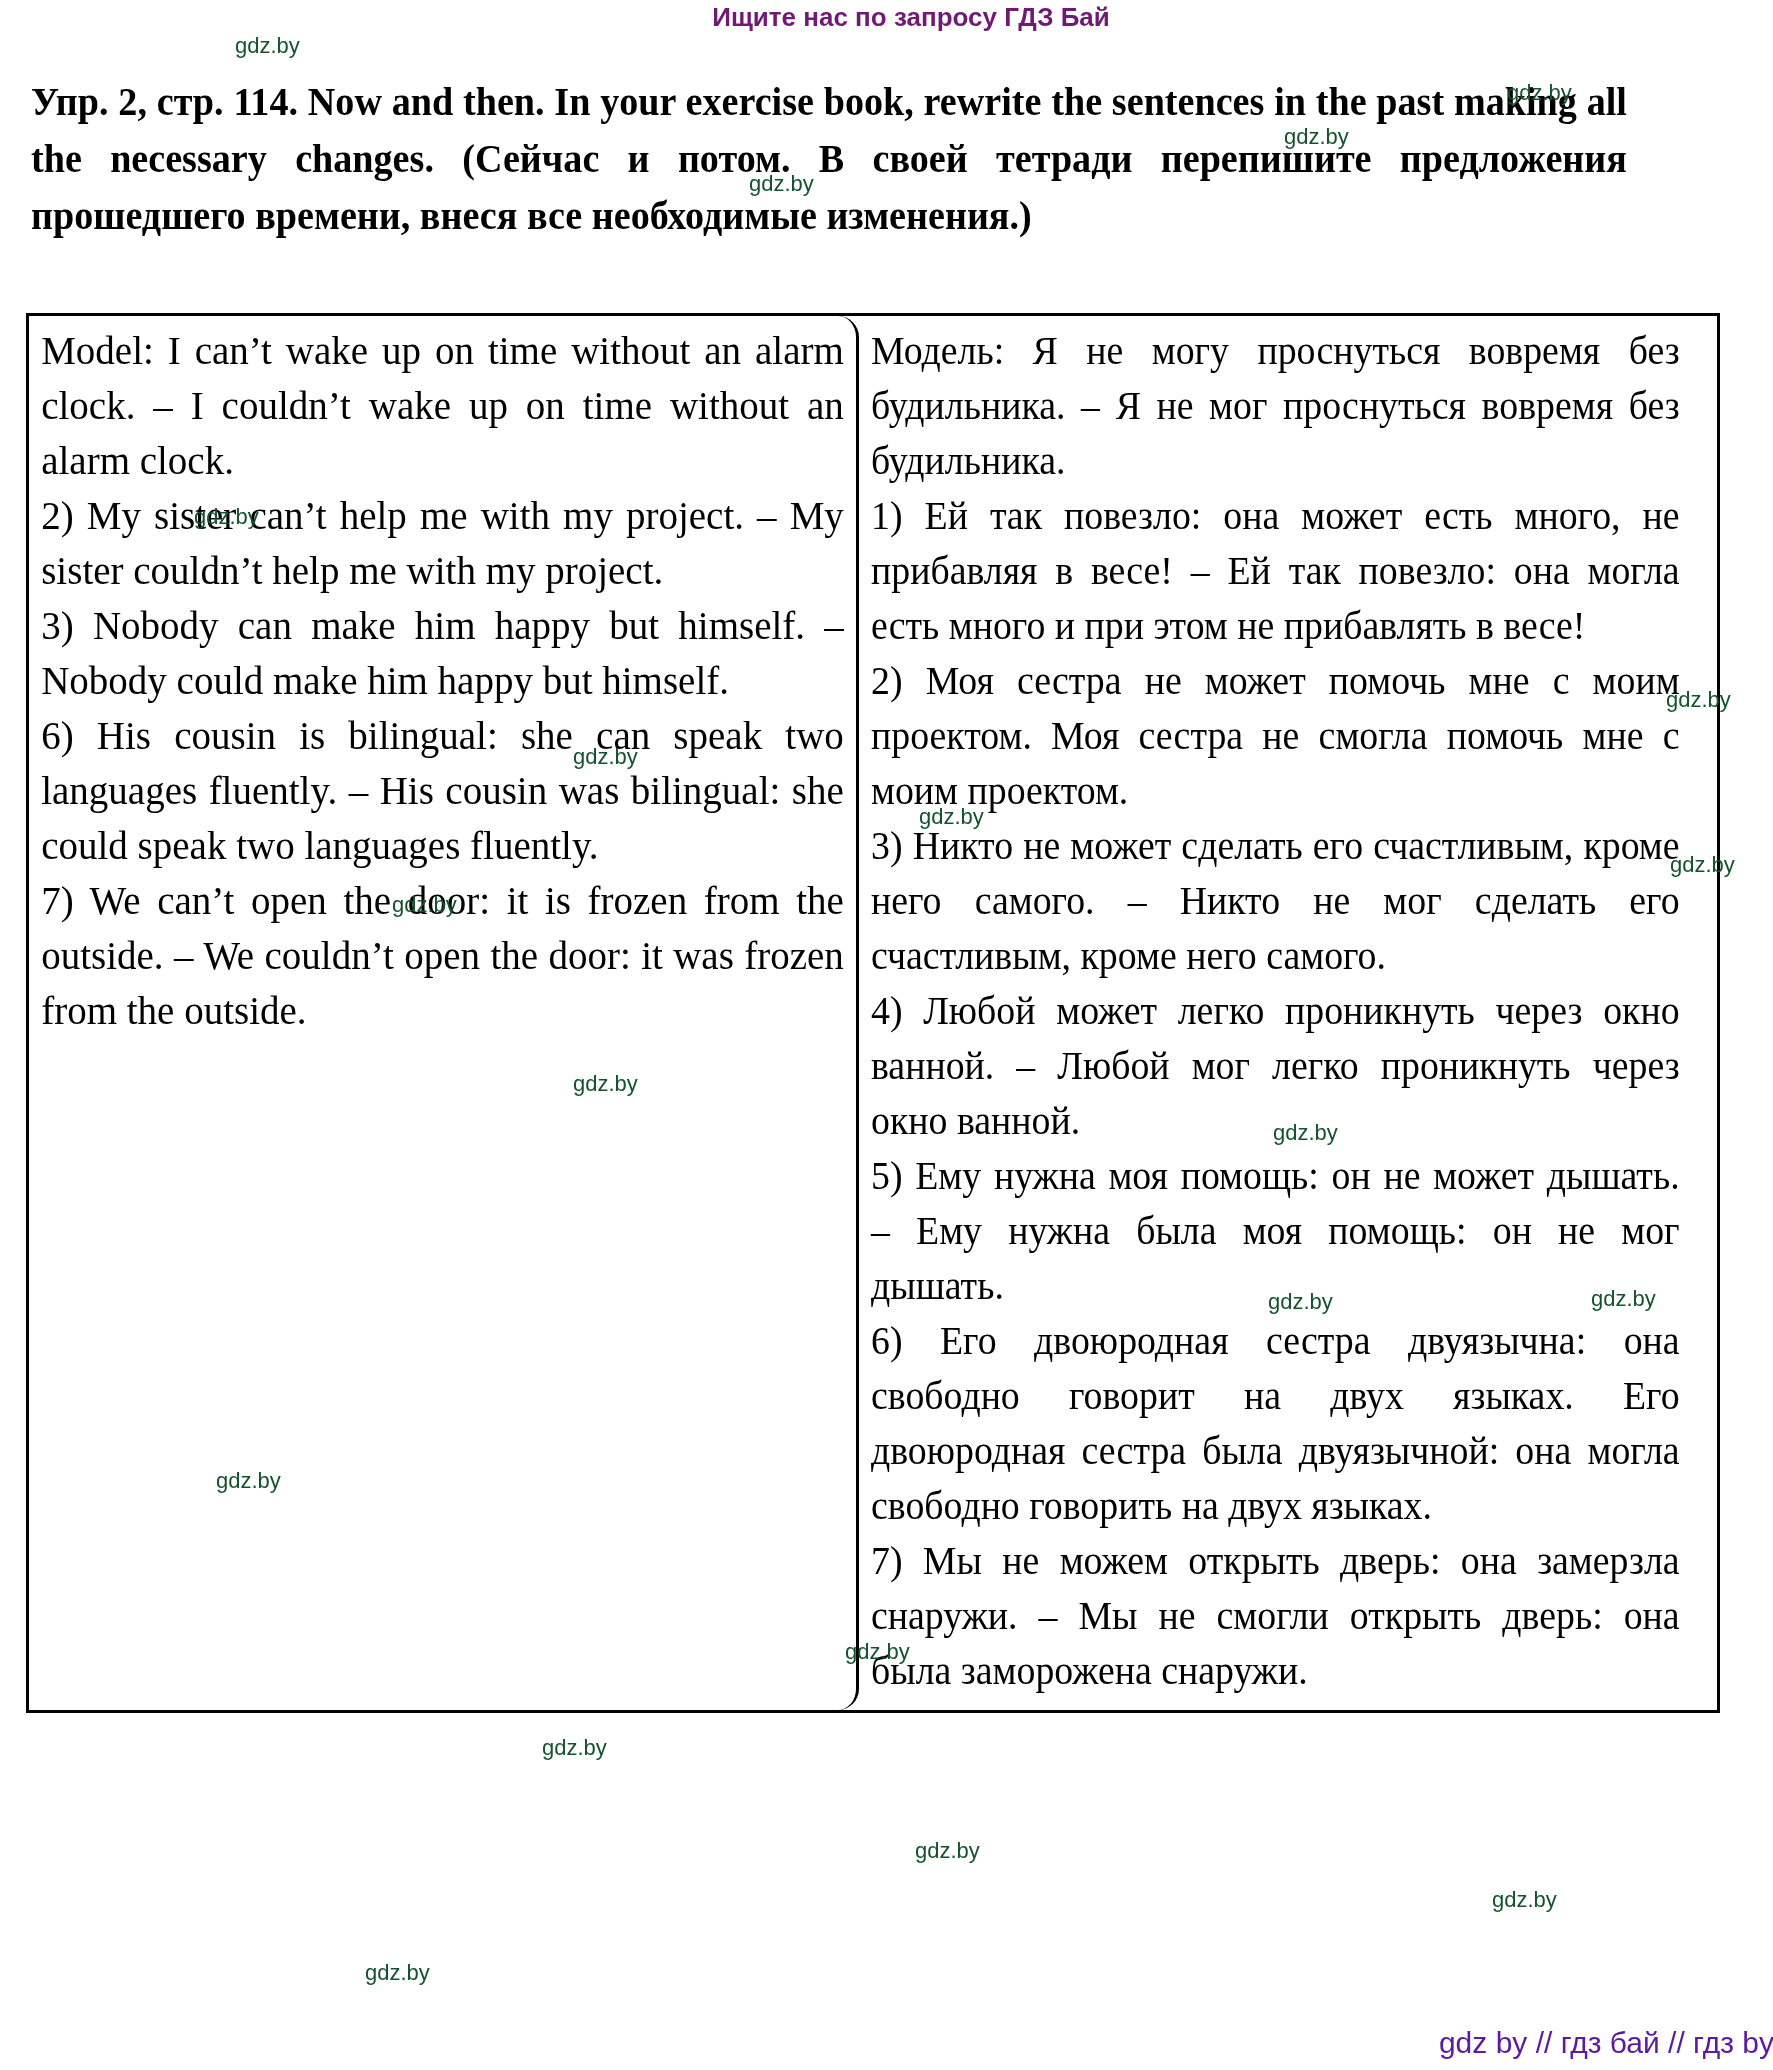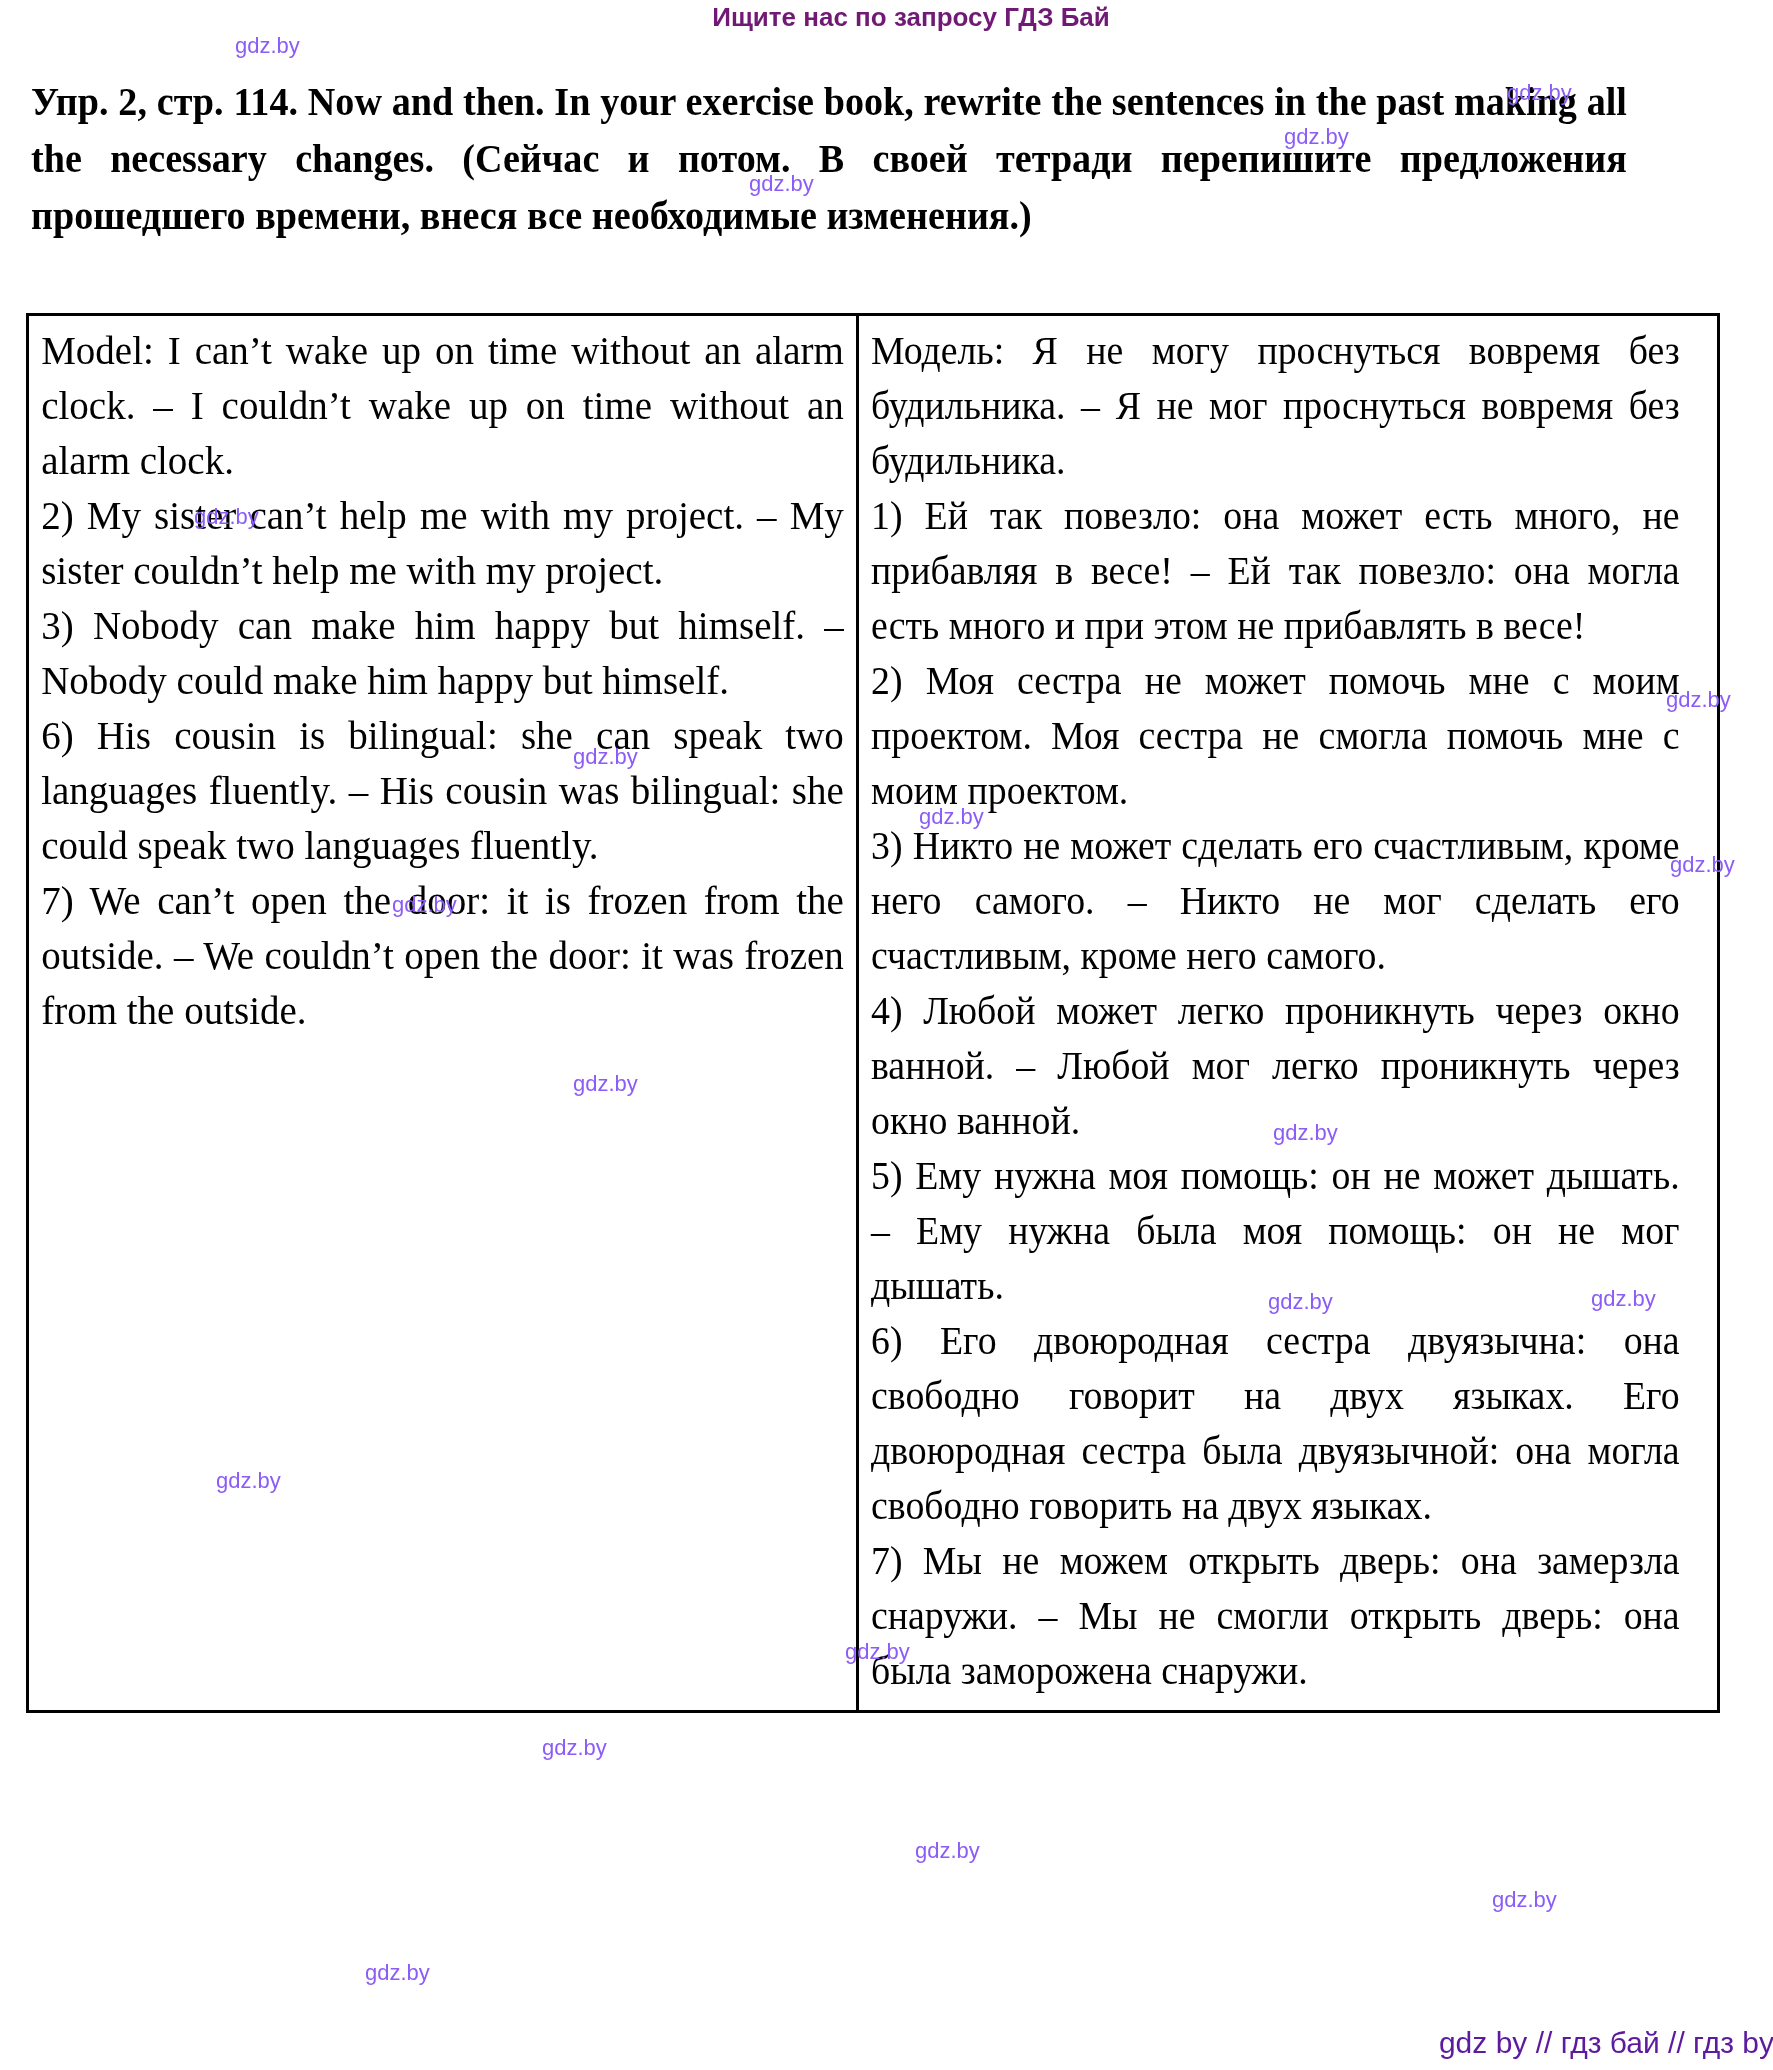--- a/index.html
+++ b/index.html
@@ -61,20 +61,21 @@
     align-items: stretch;
   }
   .col {
     box-sizing: border-box;
     padding: 7px 12.2px 12.2px 12.2px;
     font-size: 39px;
     line-height: 55px;
     text-align: justify;
     text-align-last: left;
     color: #000;
+    border-radius: 21px;
   }
   #col-english {
     width: 831px;
     border-right: 3.5px solid #000000;
     transform-origin: left top;
   }
   #col-russian {
     width: 859px;
   }
   .col p {
@@ -85,21 +86,21 @@
     font-family: "Liberation Serif", "DejaVu Serif", serif;
     transform: scaleX(0.97);
     transform-origin: left center;
   }
 
   
   .wm {
     position: absolute;
     font-family: "Liberation Sans", "DejaVu Sans", sans-serif;
     font-size: 22px;
-    color: #8b5cf6;
+    color: #14532d;
     white-space: nowrap;
     pointer-events: none;
     z-index: 5;
   }
 
   
   #footer {
     position: absolute;
     top: 2026px;
     left: 0;

